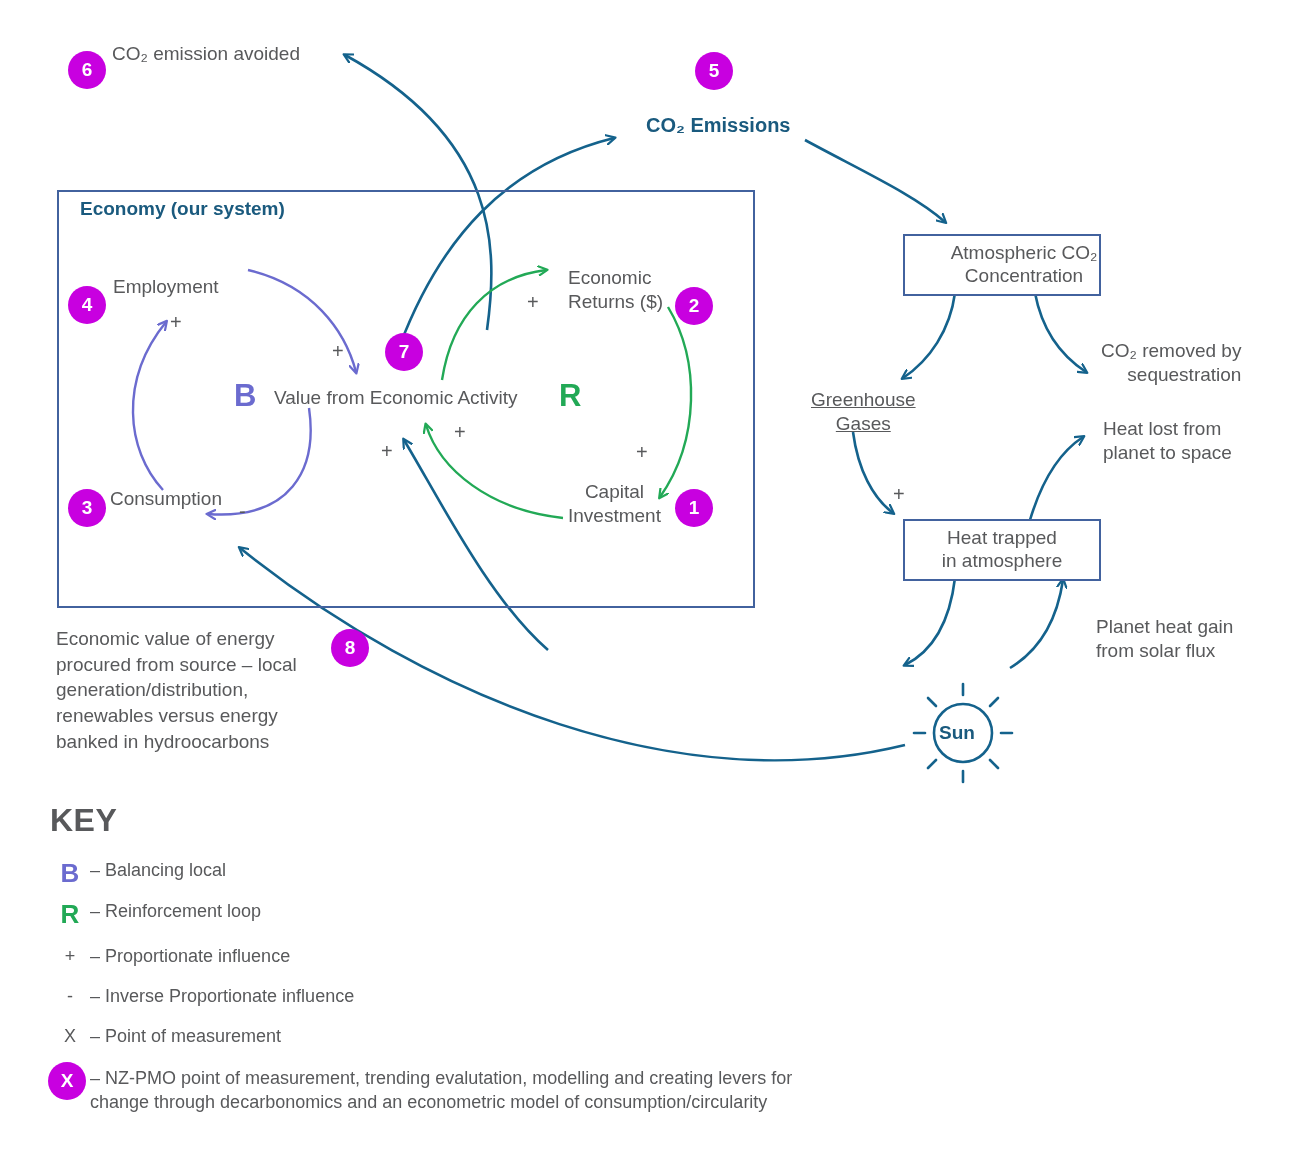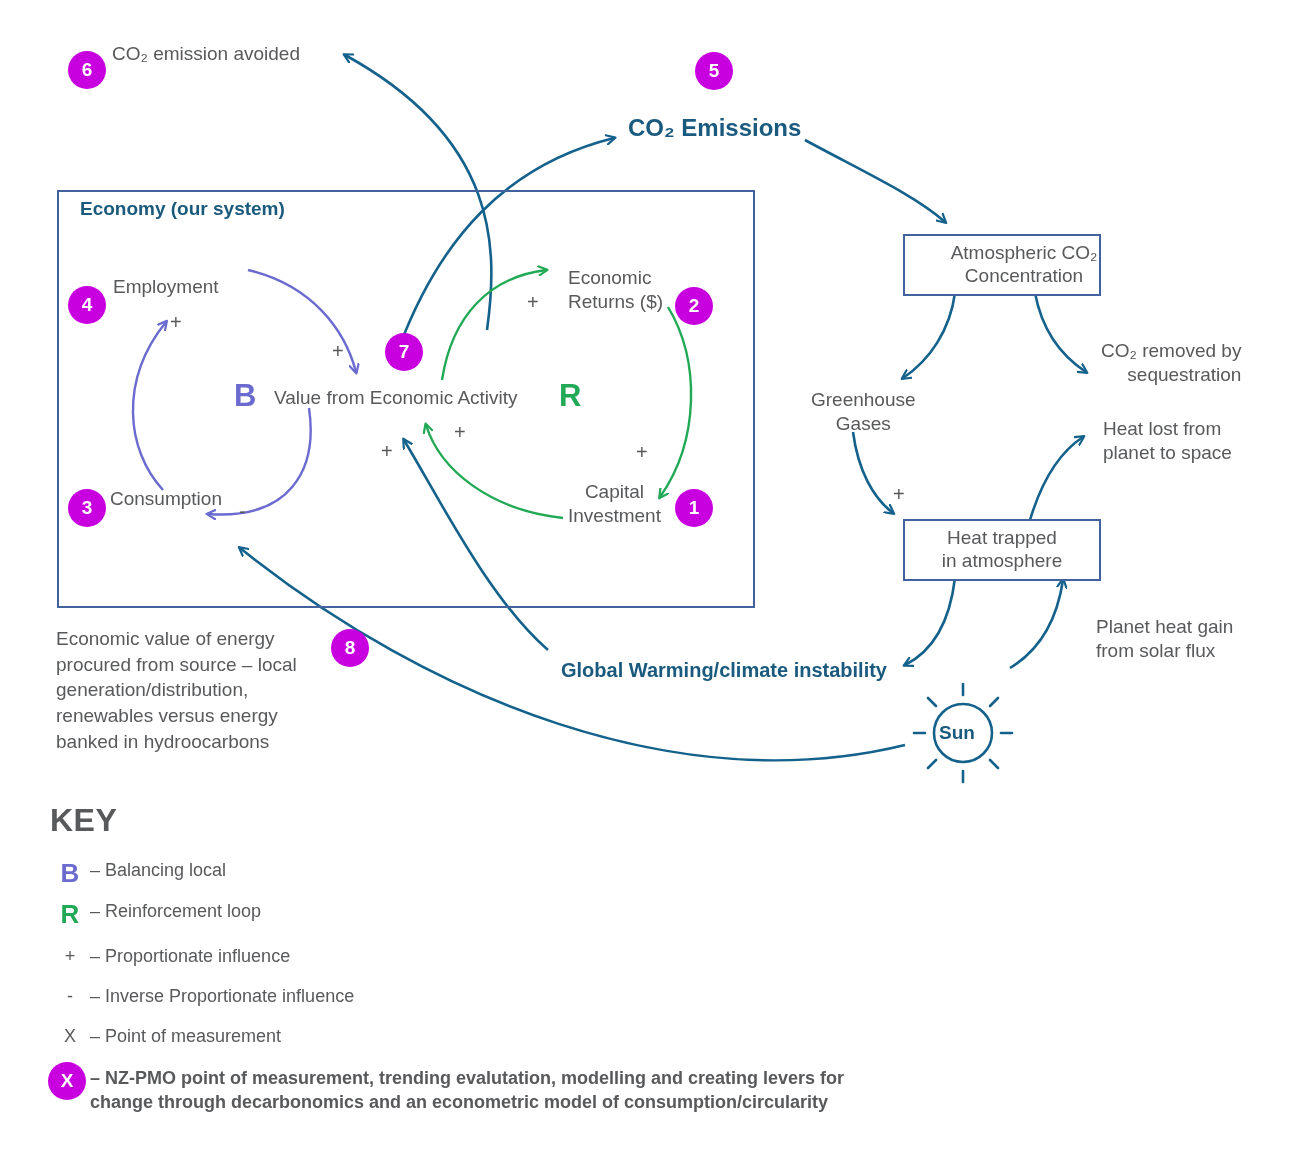--- a/index.html
+++ b/index.html
@@ -221,37 +221,36 @@
 Concentration</span>
   </div>
 
   <div class="box" style="left:903px; top:519px; width:194px; height:58px;">
     <span style="white-space:pre-line;">Heat trapped
 in atmosphere</span>
   </div>
 
   <div class="lbl" style="left:112px; top:42px;">CO₂ emission avoided</div>
 
-  <div class="lbl bold-teal" style="left:628px; top:113px; font-size:24px;">CO₂ Emissions</div>
+  <div class="lbl bold-teal" style="left:646px; top:113px; font-size:20px;">CO₂ Emissions</div>
 
   <div class="lbl ctr" style="left:1101px; top:339px; white-space:pre-line; text-align:right;">CO₂ removed by
 sequestration</div>
 
-  <div class="lbl ctr" style="left:811px; top:388px; white-space:pre-line; text-align:center;">Greenhouse
+  <div class="lbl ctr" style="left:811px; top:388px; white-space:pre-line; text-align:center;text-decoration:underline;">Greenhouse
 Gases</div>
 
   <div class="lbl" style="left:1103px; top:417px; white-space:pre-line;">Heat lost from
 planet to space</div>
 
   <div class="lbl" style="left:1096px; top:615px; white-space:pre-line;">Planet heat gain
 from solar flux</div>
 
   <div id="sun-label">Sun</div>
 
-  <div class="lbl bold-teal" style="left:561px; top:658px; font-size:20px;">Global Warming/climate instability</div>
 
   <div class="lbl" style="left:113px; top:275px;">Employment</div>
 
   <div class="lbl" style="left:110px; top:487px;">Consumption</div>
 
   <div class="lbl" style="left:274px; top:386px;">Value from Economic Activity</div>
 
   <div class="lbl" style="left:568px; top:266px; white-space:pre-line;">Economic
 Returns ($)</div>
 
@@ -307,17 +306,17 @@
     <div class="key-txt">– Inverse Proportionate influence</div>
   </div>
 
   <div class="key-row" style="left:50px; top:1026px;">
     <div class="key-sym">X</div>
     <div class="key-txt">– Point of measurement</div>
   </div>
 
   <div class="key-row" style="left:47px; top:1062px; align-items:flex-start;">
     <div class="key-badge">X</div>
-    <div class="key-txt" style="margin-left:4px; line-height:1.35; padding-top:4px;font-weight:bold;">– NZ-PMO point of measurement, trending evalutation, modelling and creating levers for
+    <div class="key-txt" style="margin-left:4px; line-height:1.35; padding-top:4px;">– NZ-PMO point of measurement, trending evalutation, modelling and creating levers for
    change through decarbonomics and an econometric model of consumption/circularity</div>
   </div>
 
 </div>
 
 </body></html>

